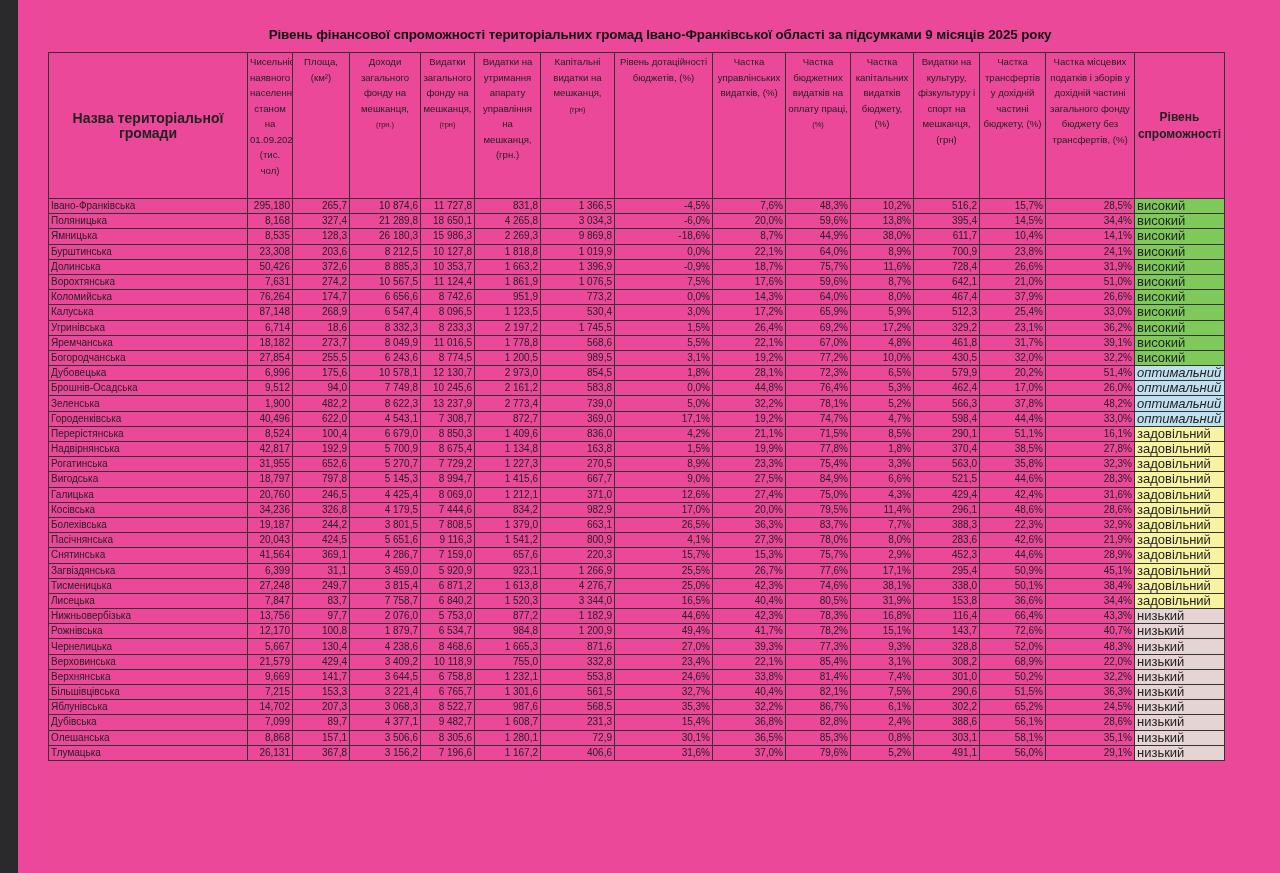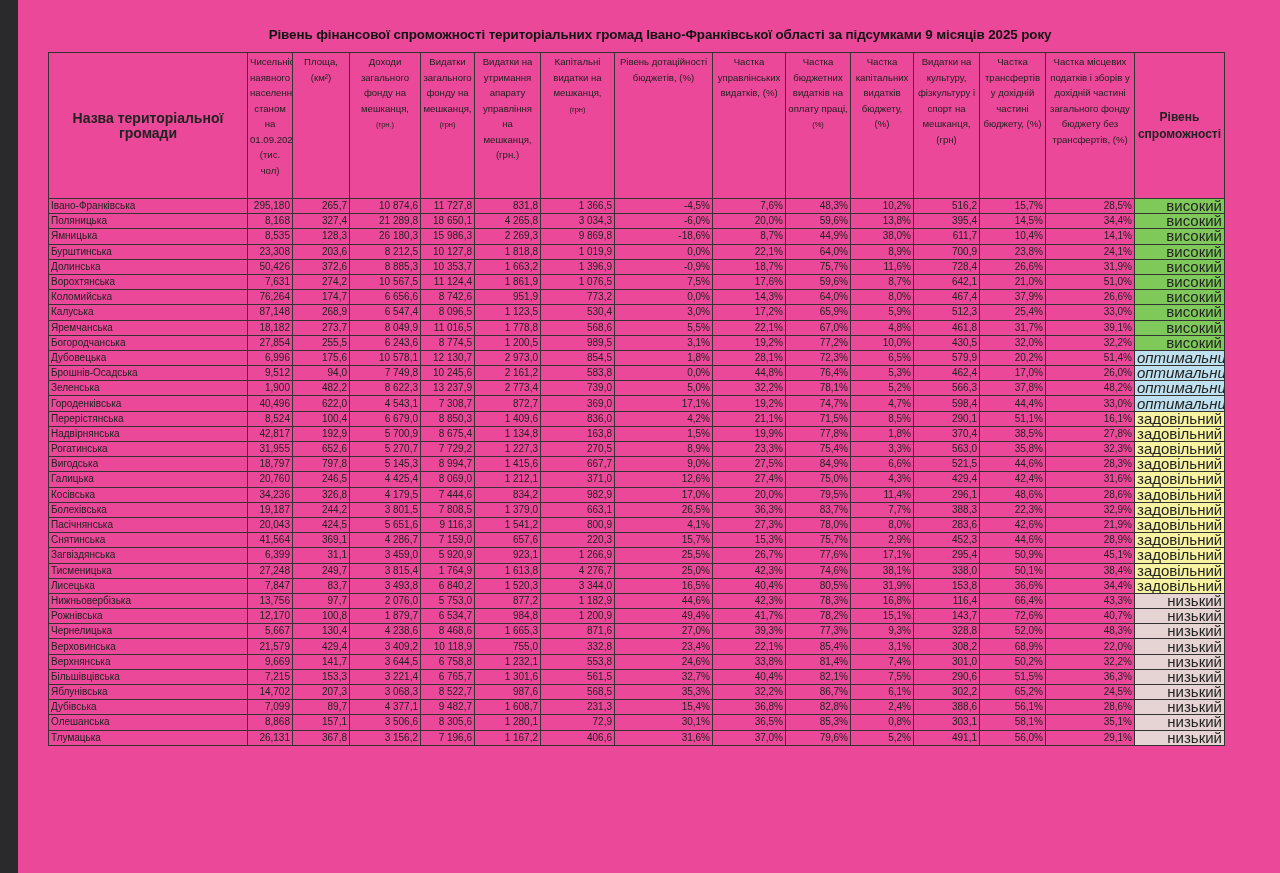--- a/index.html
+++ b/index.html
@@ -7,21 +7,21 @@
   .page { position:absolute; left:18px; top:0; width:1244px; height:873px; background:#ec4899;padding-left:40px; }
   .title { position:absolute; left:0; right:0; top:27px; text-align:center; font-weight:bold; font-size:13.4px; color:#111; letter-spacing:-0.1px; }
   table.grid { position:absolute; left:30px; top:52px; border-collapse:collapse; table-layout:fixed; width:1176px; font-family:"Liberation Sans", sans-serif; }
   table.grid th, table.grid td { border:1px solid #333; padding:0 2px; overflow:hidden; white-space:nowrap; }
   table.grid th { height:144px; font-weight:normal; font-size:9.6px; line-height:15.5px; color:#222; vertical-align:top; text-align:center; white-space:normal; padding-top:1px; }
   table.grid th.name-h { vertical-align:middle; font-weight:bold; font-size:14px; }
   table.grid th.level-h { vertical-align:middle; font-weight:bold; font-size:12px; line-height:17px; }
   table.grid th .unit { font-size:7.5px; }
   table.grid td { height:14.2px; font-size:10px; line-height:14px; color:#222; text-align:right; }
   table.grid td.name { text-align:left; padding-left:2px; }
-  table.grid td.lvl { text-align:right; font-size:15px; }
+  table.grid td.lvl { text-align:left; font-size:13px; }
   .lvl-high { background:#7fc95b; }
   .lvl-opt { background:#bfe1ef;font-style:italic; }
   .lvl-sat { background:#f7f3a1; }
   .lvl-low { background:#e6d3d3; }
 </style>
 </head>
 <body>
 
 <div class="page">
   <div class="title">Рівень фінансової спроможності територіальних громад Івано-Франківської області за підсумками 9 місяців 2025 року</div>
@@ -194,20 +194,37 @@
           <td>3,0%</td>
           <td>17,2%</td>
           <td>65,9%</td>
           <td>5,9%</td>
           <td>512,3</td>
           <td>25,4%</td>
           <td>33,0%</td>
           <td class="lvl lvl-high" style="background: rgb(127, 201, 91);">високий</td>
         </tr>
         <tr>
+          <td class="name">Угринівська</td>
+          <td>6,714</td>
+          <td>18,6</td>
+          <td>8 332,3</td>
+          <td>8 233,3</td>
+          <td>2 197,2</td>
+          <td>1 745,5</td>
+          <td>1,5%</td>
+          <td>26,4%</td>
+          <td>69,2%</td>
+          <td>17,2%</td>
+          <td>329,2</td>
+          <td>23,1%</td>
+          <td>36,2%</td>
+          <td class="lvl lvl-high" style="background: rgb(127, 201, 91);">високий</td>
+        </tr>
+        <tr>
           <td class="name">Яремчанська</td>
           <td>18,182</td>
           <td>273,7</td>
           <td>8 049,9</td>
           <td>11 016,5</td>
           <td>1 778,8</td>
           <td>568,6</td>
           <td>5,5%</td>
           <td>22,1%</td>
           <td>67,0%</td>
@@ -470,37 +487,37 @@
           <td>295,4</td>
           <td>50,9%</td>
           <td>45,1%</td>
           <td class="lvl lvl-sat" style="background: rgb(247, 243, 161);">задовільний</td>
         </tr>
         <tr>
           <td class="name">Тисменицька</td>
           <td>27,248</td>
           <td>249,7</td>
           <td>3 815,4</td>
-          <td>1 764,9</td>
+          <td>6 871,2</td>
           <td>1 613,8</td>
           <td>4 276,7</td>
           <td>25,0%</td>
           <td>42,3%</td>
           <td>74,6%</td>
           <td>38,1%</td>
           <td>338,0</td>
           <td>50,1%</td>
           <td>38,4%</td>
           <td class="lvl lvl-sat" style="background: rgb(247, 243, 161);">задовільний</td>
         </tr>
         <tr>
           <td class="name">Лисецька</td>
           <td>7,847</td>
           <td>83,7</td>
-          <td>3 493,8</td>
+          <td>7 758,7</td>
           <td>6 840,2</td>
           <td>1 520,3</td>
           <td>3 344,0</td>
           <td>16,5%</td>
           <td>40,4%</td>
           <td>80,5%</td>
           <td>31,9%</td>
           <td>153,8</td>
           <td>36,6%</td>
           <td>34,4%</td>

